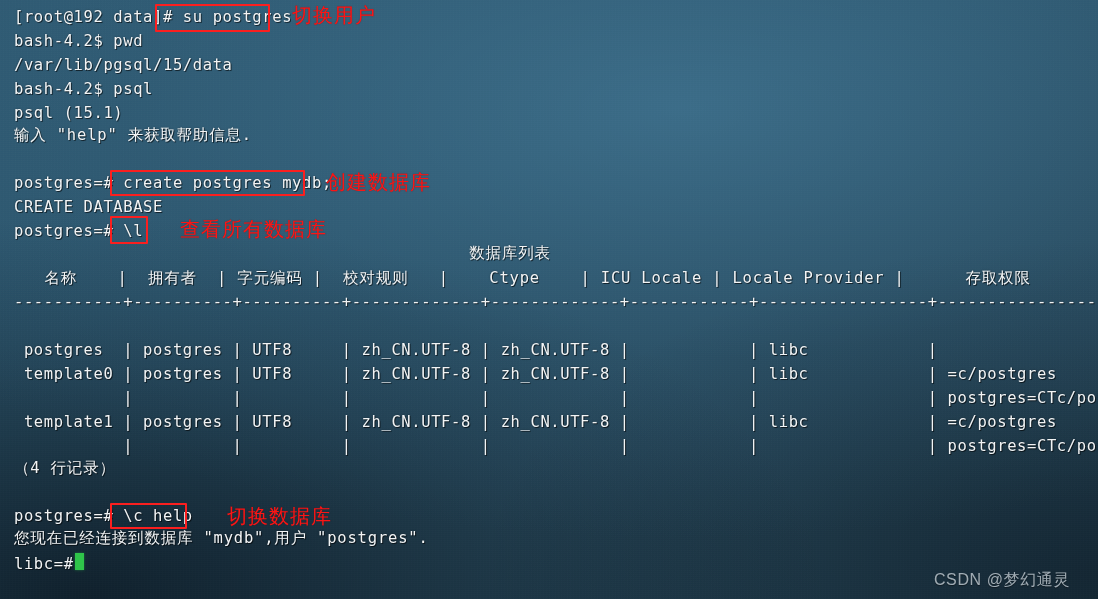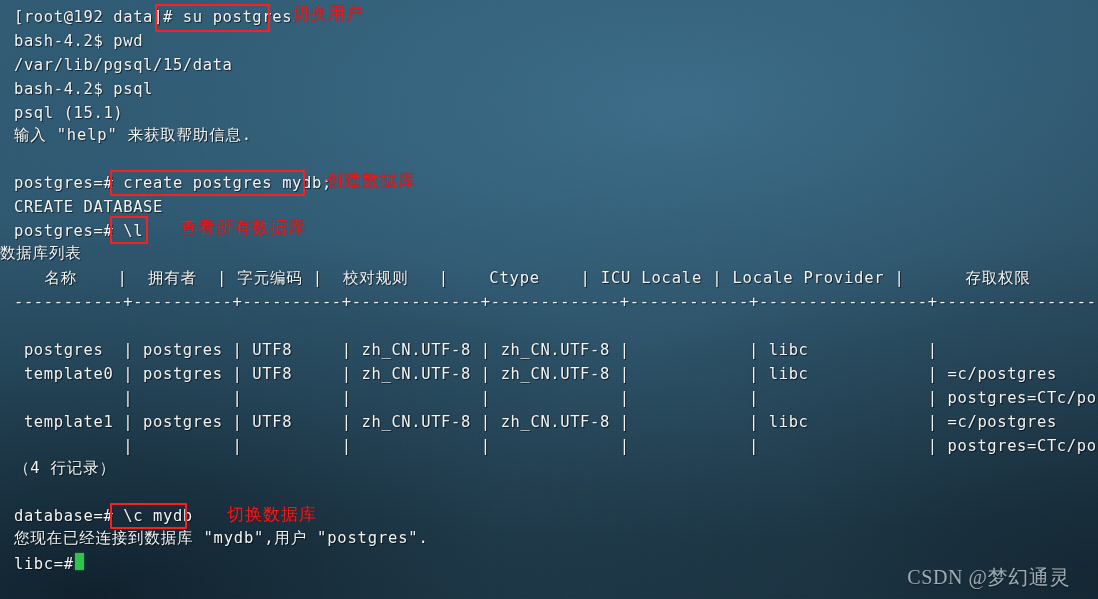--- a/index.html
+++ b/index.html
@@ -46,27 +46,28 @@
     line-height: 17px;
     letter-spacing: 0.6px;
     text-shadow: 1px 1px 0 rgba(0,0,0,0.55), 0 0 2px rgba(0,0,0,0.35);
   }
   .line.cn {
     letter-spacing: 0.8px;
   }
   .line.center {
     left: 0;
     width: 1020px;
+    text-align: center;
   }
   .anno {
     position: absolute;
     white-space: pre;
     color: #fa1616;
-    font-family: Liberation Mono, monospace;
-    font-size: 17px;
+    font-family: Liberation Sans, sans-serif;
+    font-size: 20px;
     line-height: 18px;
     letter-spacing: 1px;
     font-weight: 400;
     text-shadow: 0 0 1px rgba(120,0,0,0.5);
   }
   .box {
     position: absolute;
     border: 2.5px solid #fb1f1f;
     box-sizing: border-box;
     pointer-events: none;
@@ -77,22 +78,22 @@
     width: 9px;
     height: 17px;
     background: #2fc44a;
     box-shadow: 0 0 3px rgba(47,196,74,0.45);
   }
   .watermark {
     position: absolute;
     right: 14px;
     bottom: 8px;
     color: rgba(215,225,232,0.72);
-    font-family: Liberation Serif, serif;
-    font-size: 20px;
+    font-family: Liberation Sans, sans-serif;
+    font-size: 16px;
     letter-spacing: 0.6px;
     white-space: pre;
     text-shadow: 0 1px 1px rgba(0,0,0,0.4);
   }
 </style>
 </head>
 <body>
 
 <div id="screen">
   <div id="grain"></div>
@@ -110,21 +111,21 @@
     <div class="line" style="top:223px">postgres=# \l</div>
     <div class="line cn center" style="top:245px">数据库列表</div>
     <div class="line cn" style="top:270px">   名称    |  拥有者  | 字元编码 |  校对规则   |    Ctype    | ICU Locale | Locale Provider |      存取权限</div>
     <div class="line" style="top:294px">-----------+----------+----------+-------------+-------------+------------+-----------------+-----------------------</div>
     <div class="line" style="top:342px"> postgres  | postgres | UTF8     | zh_CN.UTF-8 | zh_CN.UTF-8 |            | libc            |</div>
     <div class="line" style="top:366px"> template0 | postgres | UTF8     | zh_CN.UTF-8 | zh_CN.UTF-8 |            | libc            | =c/postgres          +</div>
     <div class="line" style="top:390px">           |          |          |             |             |            |                 | postgres=CTc/postgres</div>
     <div class="line" style="top:414px"> template1 | postgres | UTF8     | zh_CN.UTF-8 | zh_CN.UTF-8 |            | libc            | =c/postgres          +</div>
     <div class="line" style="top:438px">           |          |          |             |             |            |                 | postgres=CTc/postgres</div>
     <div class="line cn" style="top:460px">（4 行记录）</div>
-    <div class="line" style="top:508px">database=# \c mydb</div>
+    <div class="line" style="top:508px">postgres=# \c help</div>
     <div class="line cn" style="top:530px">您现在已经连接到数据库 "mydb",用户 "postgres".</div>
     <div class="line" style="top:556px">libc=#</div>
 
     <div class="cursor" style="left:75px; top:553px"></div>
 
     <div class="box" style="left:155px; top:4px;   width:115px; height:28px"></div>
     <div class="box" style="left:110px; top:170px; width:195px; height:26px"></div>
     <div class="box" style="left:110px; top:216px; width:38px;  height:28px"></div>
     <div class="box" style="left:110px; top:503px; width:77px;  height:26px"></div>
 

